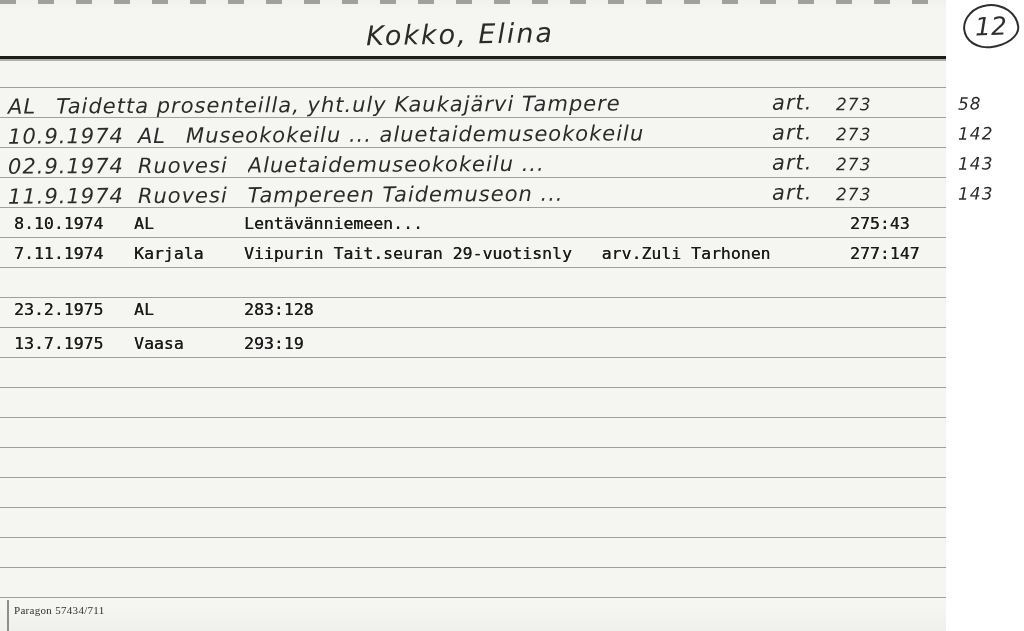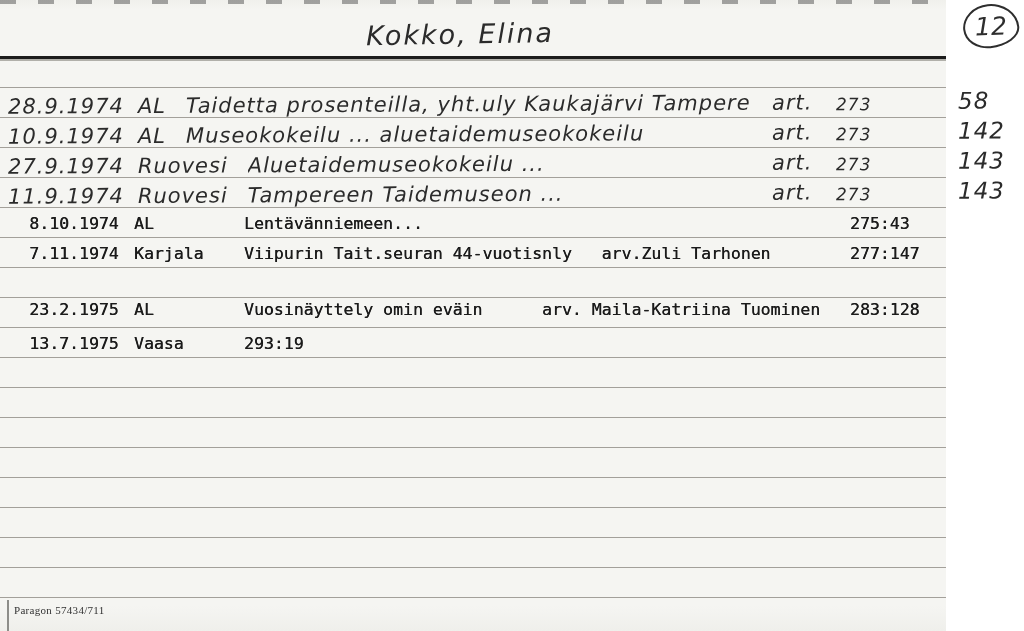--- a/index.html
+++ b/index.html
@@ -56,32 +56,32 @@
     font-family:"DejaVu Sans",sans-serif;font-style:italic;
     font-size:21px;letter-spacing:1px;color:var(--ink-hw);
     padding-left:8px;padding-bottom:2px;transform:rotate(-.3deg);
     white-space:nowrap;
   }
   .hw .date{margin-right:14px;}
   .hw .src{margin-right:20px;}
   .hw .txt{flex:1;overflow:hidden;}
   .hw .reflab{width:64px;}
   .hw .refnum{width:102px;font-size:17px;}
-  .hw .page{width:86px;padding-left:20px;font-size:23px;}
+  .hw .page{width:86px;padding-left:20px;font-size:17px;}
   .r1{top:88px;} .r2{top:118px;} .r3{top:148px;} .r4{top:178px;}
 
   
   .tw{
     font-family:"DejaVu Sans Mono","Liberation Mono",monospace;
     font-size:16.5px;color:var(--ink-typed);
     padding-left:14px;padding-bottom:5px;
     text-shadow:.3px 0 0 currentColor;
     white-space:pre;
   }
-  .tw .date{width:120px;flex:none;text-align:center;}
+  .tw .date{width:120px;flex:none;}
   .tw .src{width:110px;flex:none;}
   .tw .txt{min-width:606px;flex:none;}
   .r5{top:208px;} .r6{top:238px;} .r7{top:268px;margin-top:26px;} .r8{top:298px;} .r9{top:328px;}
 
   .footer{
     position:absolute;left:14px;top:604px;
     font-family:Liberation Serif, serif;font-size:11px;
     letter-spacing:.3px;color:#333;
   }
 </style>
@@ -94,37 +94,36 @@
   <div class="header-name">Kokko, Elina</div>
 
   <div class="card-number">
     <span>12</span>
   </div>
 
   <div class="thick-line"></div>
   <div class="ruling"></div>
 
   <div class="row hw r1">
-    <span class="date">28.9.1974</span>
     <span class="src">AL</span>
     <span class="txt">Taidetta prosenteilla, yht.uly Kaukajärvi Tampere</span>
     <span class="reflab">art.</span>
     <span class="refnum">273</span>
     <span class="page">58</span>
   </div>
   <div class="row hw r2">
     <span class="date">10.9.1974</span>
     <span class="src">AL</span>
     <span class="txt">Museokokeilu ... aluetaidemuseokokeilu</span>
     <span class="reflab">art.</span>
     <span class="refnum">273</span>
     <span class="page">142</span>
   </div>
   <div class="row hw r3">
-    <span class="date">27.9.1974</span>
+    <span class="date">02.9.1974</span>
     <span class="src">Ruovesi</span>
     <span class="txt">Aluetaidemuseokokeilu ...</span>
     <span class="reflab">art.</span>
     <span class="refnum">273</span>
     <span class="page">143</span>
   </div>
   <div class="row hw r4">
     <span class="date">11.9.1974</span>
     <span class="src">Ruovesi</span>
     <span class="txt">Tampereen Taidemuseon ...</span>
@@ -135,27 +134,26 @@
 
   <div class="row tw r5">
     <span class="date">8.10.1974</span>
     <span class="src">AL</span>
     <span class="txt">Lentävänniemeen...</span>
     <span class="ref">275:43</span>
   </div>
   <div class="row tw r6">
     <span class="date">7.11.1974</span>
     <span class="src">Karjala</span>
-    <span class="txt">Viipurin Tait.seuran 44-vuotisnly   arv.Zuli Tarhonen</span>
+    <span class="txt">Viipurin Tait.seuran 29-vuotisnly   arv.Zuli Tarhonen</span>
     <span class="ref">277:147</span>
   </div>
   <div class="row tw r7">
     <span class="date">23.2.1975</span>
     <span class="src">AL</span>
-    <span class="txt">Vuosinäyttely omin eväin      arv. Maila-Katriina Tuominen</span>
     <span class="ref">283:128</span>
   </div>
   <div class="row tw r9">
     <span class="date">13.7.1975</span>
     <span class="src">Vaasa</span>
     <span class="ref">293:19</span>
   </div>
 
   <div class="left-tick"></div>
   <div class="footer">Paragon 57434/711</div>

